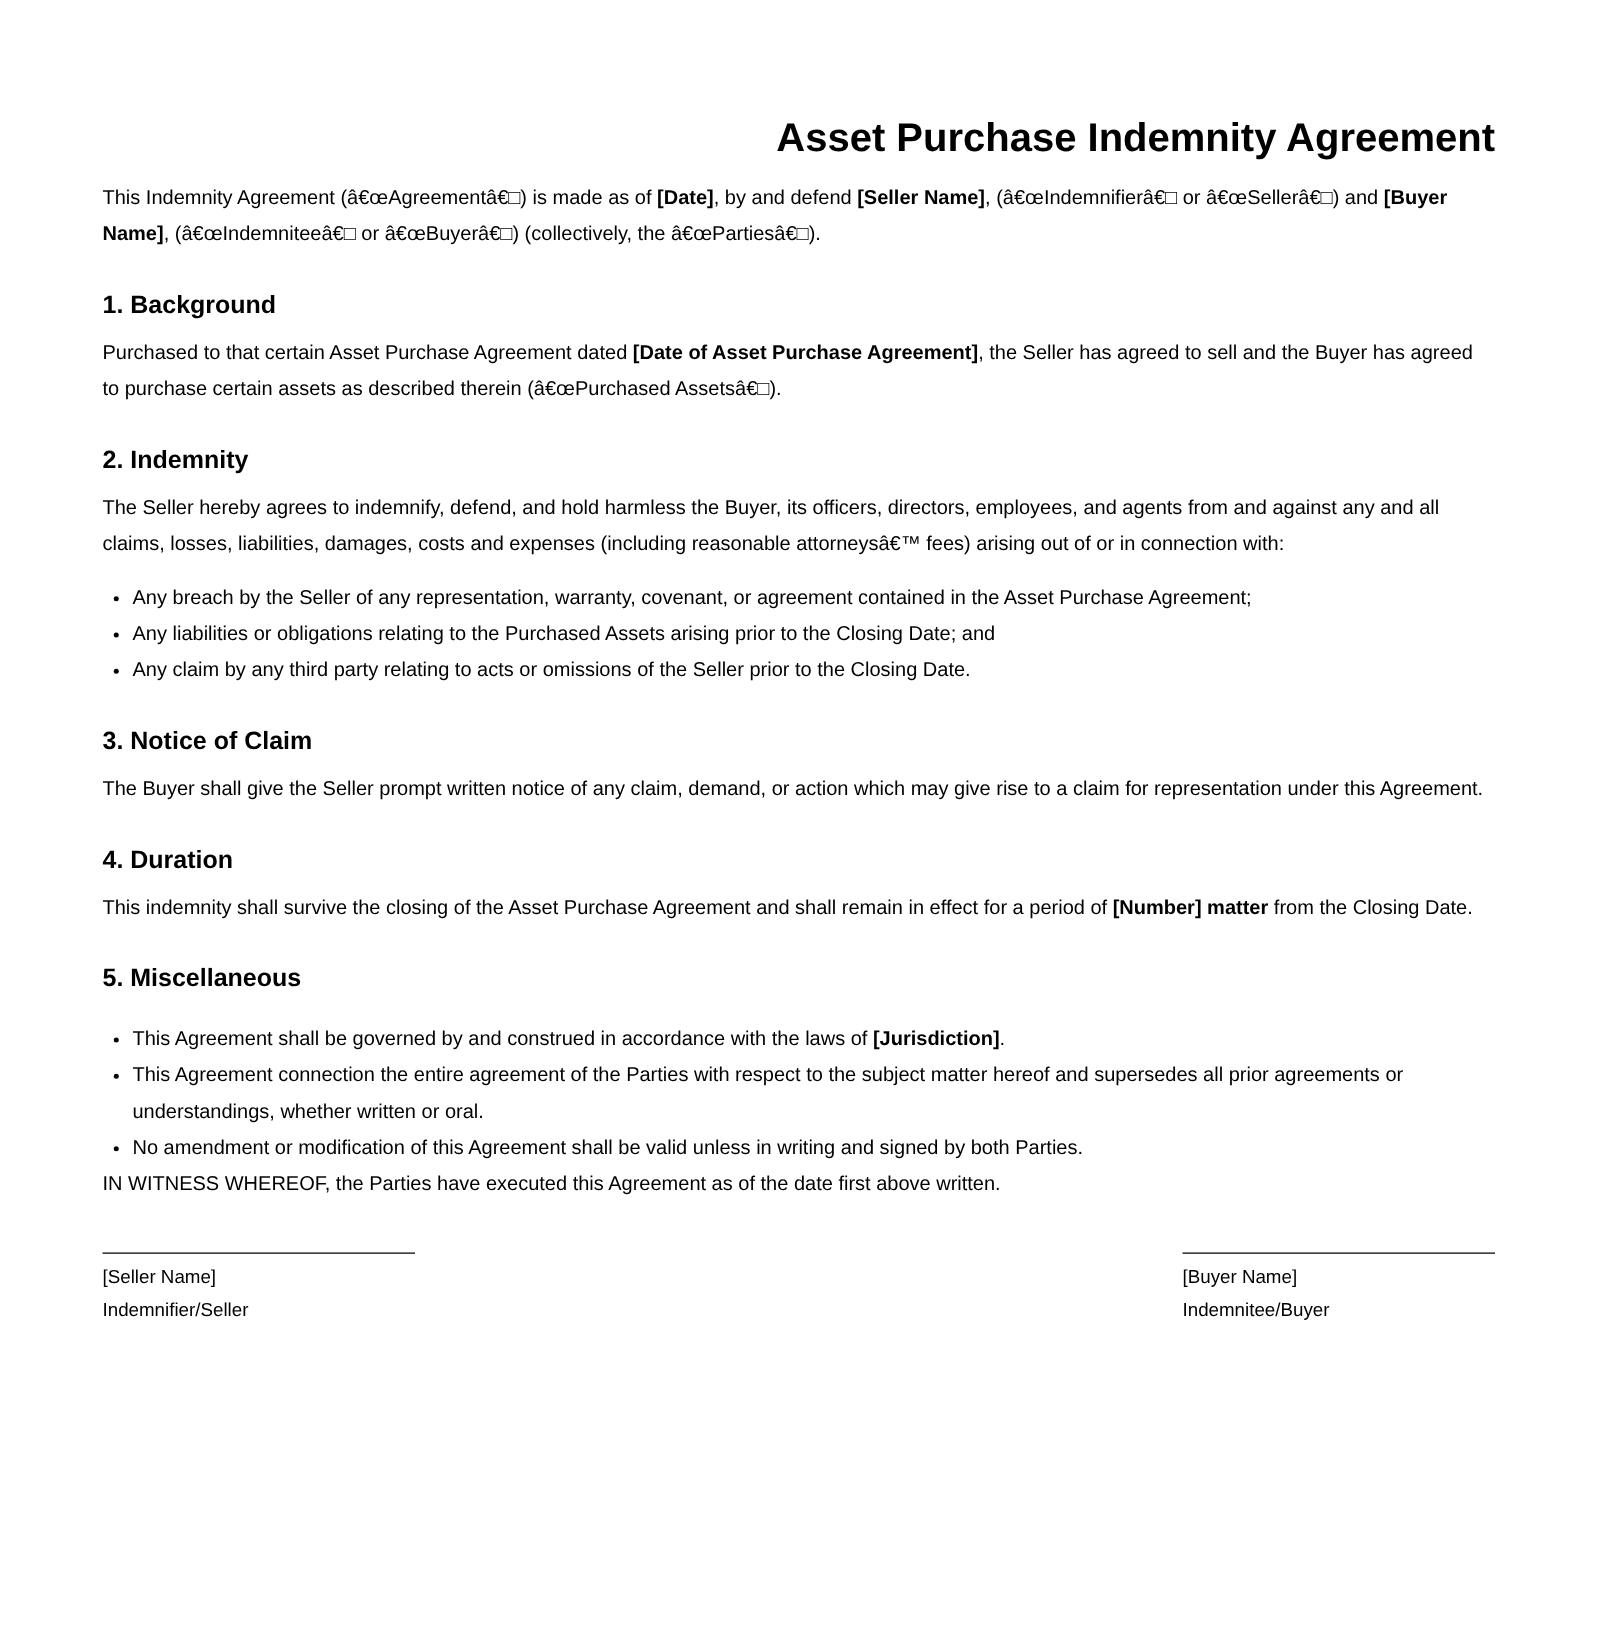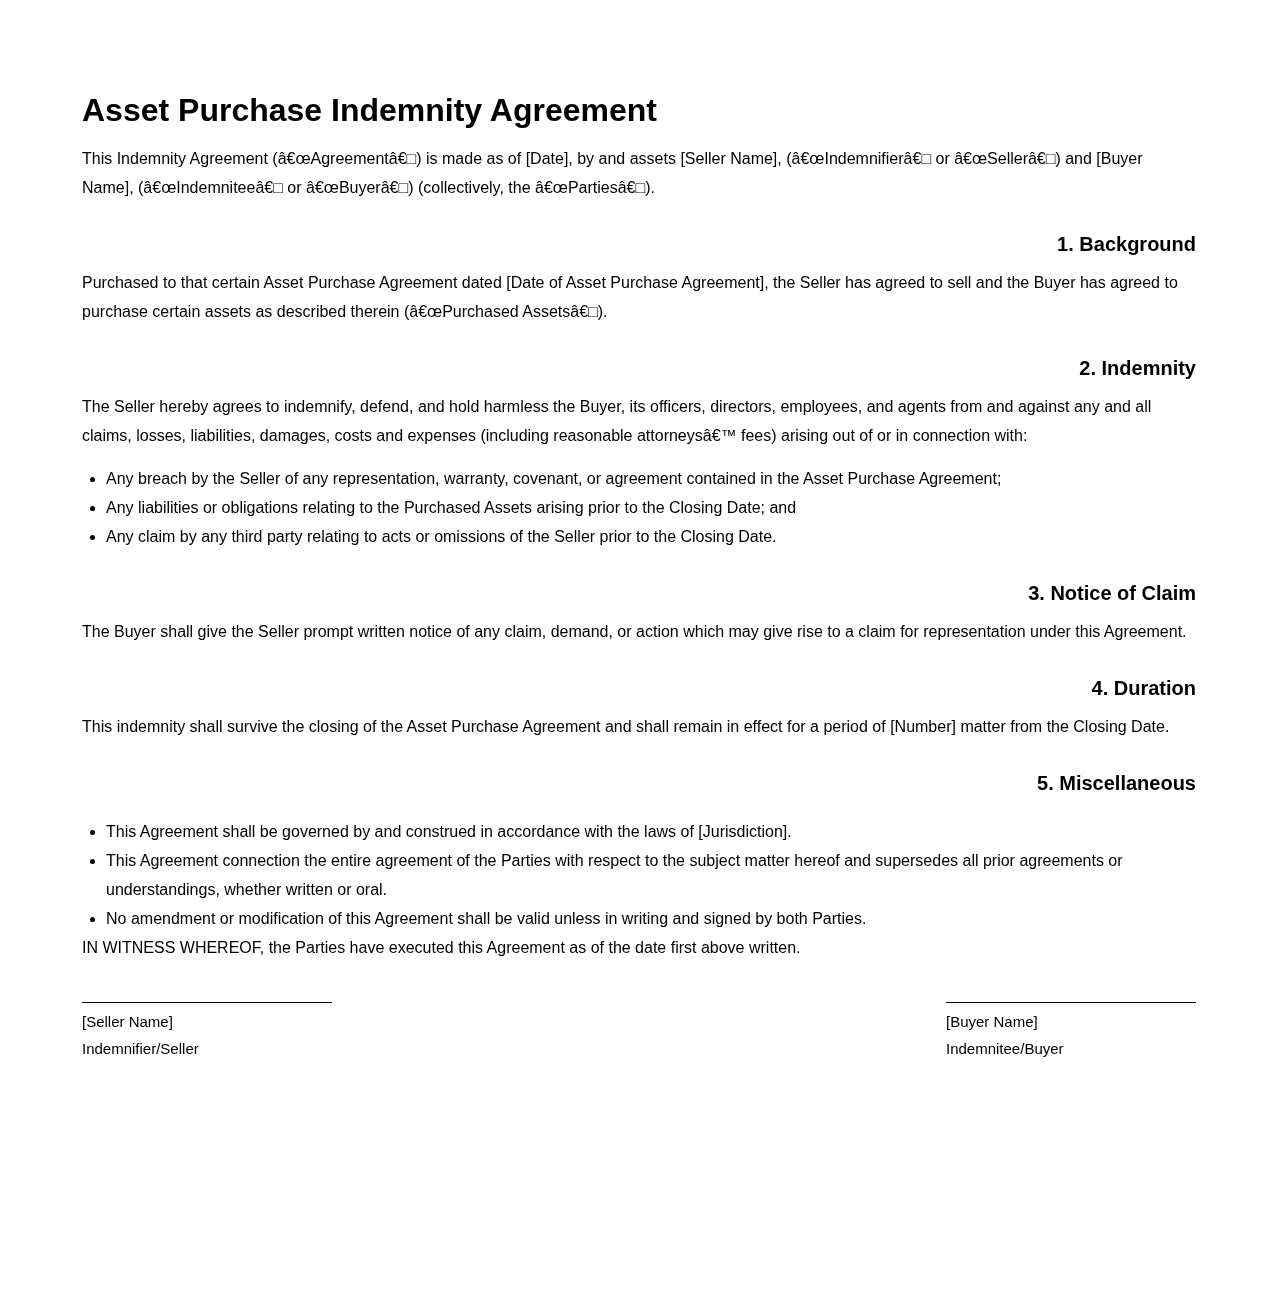--- a/index.html
+++ b/index.html
@@ -18,31 +18,30 @@
     .page {
       position: relative;
       padding: 88px 82px 0 82px;
       box-sizing: border-box;
       width: 1278px;
     }
     h1 {
       font-family: "Liberation Sans", sans-serif;
       font-size: 32px;
       font-weight: bold;
-      text-align: left;
+      text-align: right;
       margin: 0 0 12px 0;
       line-height: 44px;
     }
     h2 {
       font-family: "Liberation Sans", sans-serif;
       font-size: 20px;
       font-weight: bold;
       margin: 28px 0 10px 0;
       line-height: 28px;
-      text-align: right;
     }
     p {
       margin: 0;
     }
     .intro {
       margin-bottom: 0;
     }
     ul {
       margin: 14px 0 0 0;
       padding-left: 24px;
@@ -61,29 +60,29 @@
     .sig-block {
       width: 250px;
       font-size: 15px;
       line-height: 27px;
     }
     .sig-line {
       border-top: 1px solid #000000;
       height: 0;
       margin-bottom: 5px;
     }
-    b { font-weight: normal; text-align: center; }
+    b { font-weight: bold; text-align: center; }
   </style>
 </head>
 <body>
 
 <div class="page">
   <h1>Asset Purchase Indemnity Agreement</h1>
 
-  <p class="intro"><span>This Indemnity Agreement (â€œAgreementâ€□) is made as of </span><b>[Date]</b><span>, by and assets </span><b>[Seller Name]</b><span>, (â€œIndemnifierâ€□ or â€œSellerâ€□) and </span><b>[Buyer Name]</b><span>, (â€œIndemniteeâ€□ or â€œBuyerâ€□) (collectively, the â€œPartiesâ€□).</span></p>
+  <p class="intro"><span>This Indemnity Agreement (â€œAgreementâ€□) is made as of </span><b>[Date]</b><span>, by and defend </span><b>[Seller Name]</b><span>, (â€œIndemnifierâ€□ or â€œSellerâ€□) and </span><b>[Buyer Name]</b><span>, (â€œIndemniteeâ€□ or â€œBuyerâ€□) (collectively, the â€œPartiesâ€□).</span></p>
 
   <h2>1. Background</h2>
   <p><span>Purchased to that certain Asset Purchase Agreement dated </span><b>[Date of Asset Purchase Agreement]</b><span>, the Seller has agreed to sell and the Buyer has agreed to purchase certain assets as described therein (â€œPurchased Assetsâ€□).</span></p>
 
   <h2>2. Indemnity</h2>
   <p>The Seller hereby agrees to indemnify, defend, and hold harmless the Buyer, its officers, directors, employees, and agents from and against any and all claims, losses, liabilities, damages, costs and expenses (including reasonable attorneysâ€™ fees) arising out of or in connection with:</p>
   <ul>
     <li>Any breach by the Seller of any representation, warranty, covenant, or agreement contained in the Asset Purchase Agreement;</li>
     <li>Any liabilities or obligations relating to the Purchased Assets arising prior to the Closing Date; and</li>
     <li>Any claim by any third party relating to acts or omissions of the Seller prior to the Closing Date.</li>

